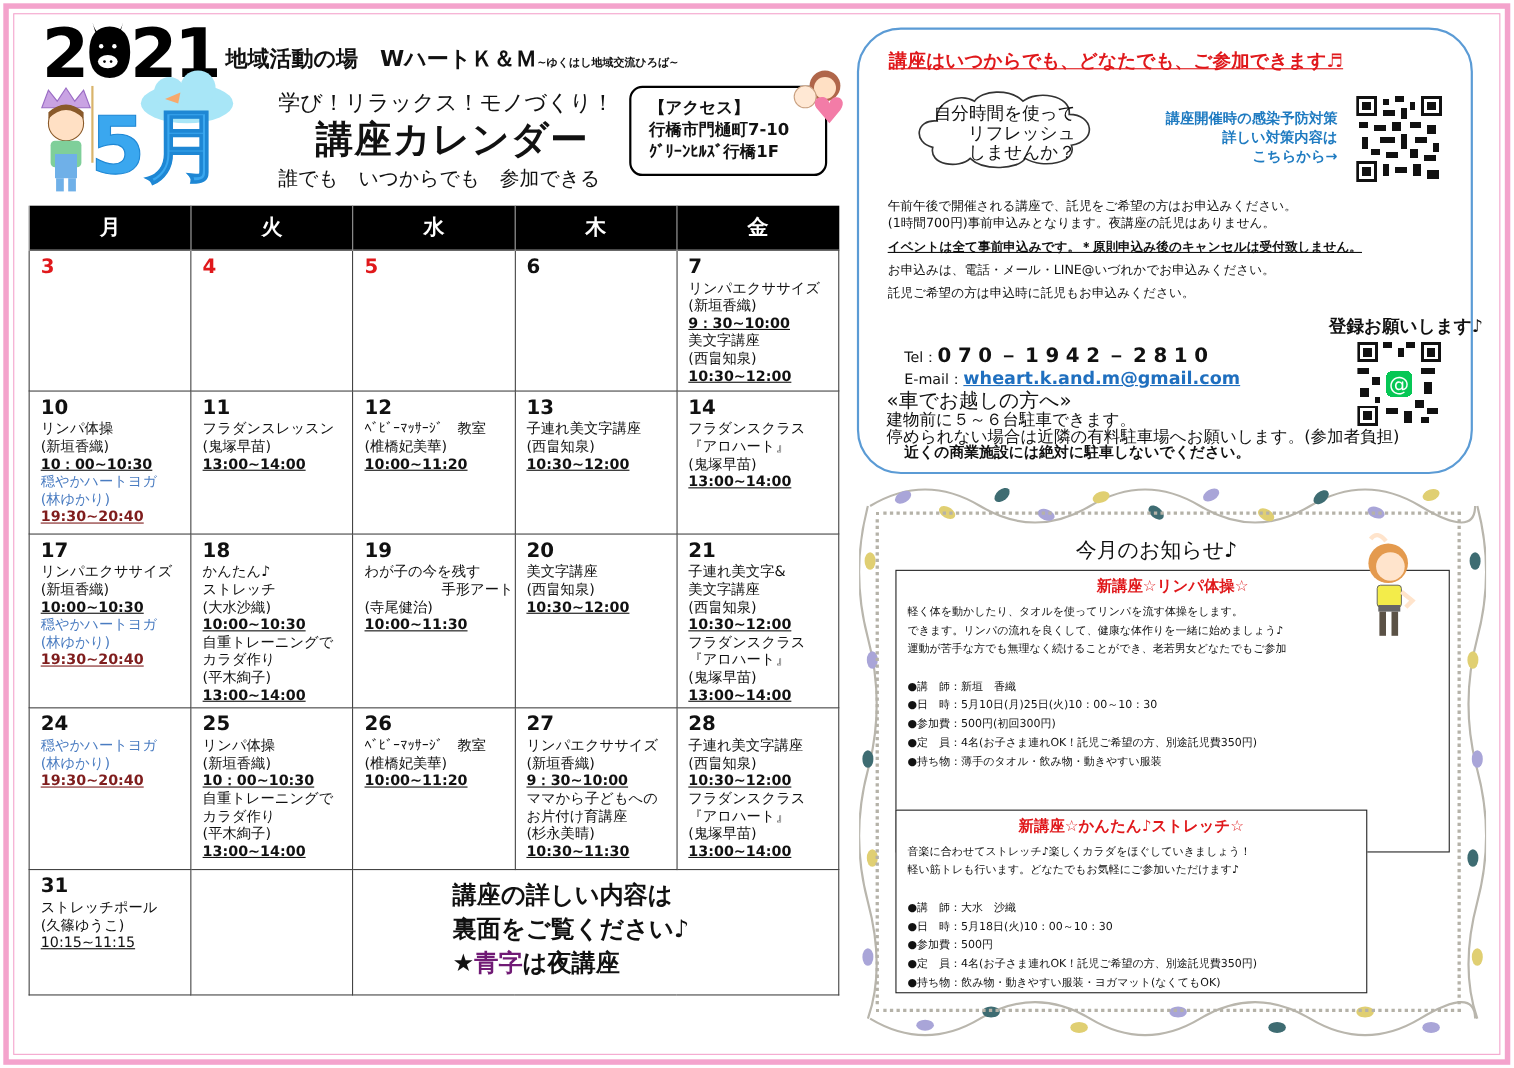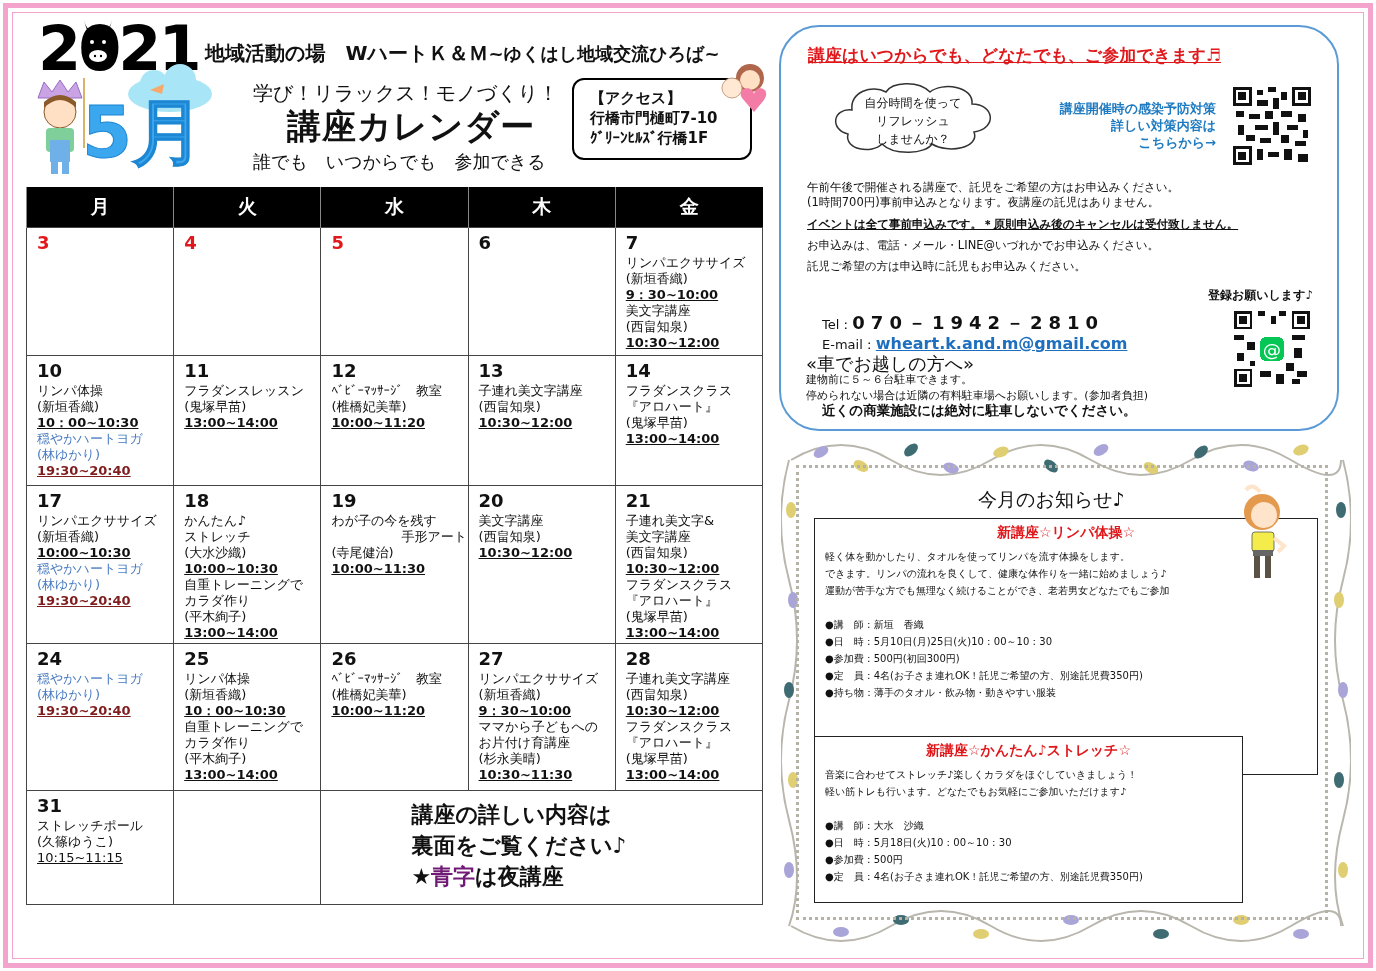--- a/index.html
+++ b/index.html
@@ -6,21 +6,21 @@
   html, body { width: 1376px; height: 971px; overflow: hidden; background: #fff; }
   body { font-family: "DejaVu Sans", "Liberation Sans", sans-serif; color: #111; position: relative; }
 
   .page-border { position: absolute; left: 3px; top: 3px; width: 1370px; height: 965px; border: 5px solid #f4a3cc; }
   .page-border-inner { position: absolute; left: 12px; top: 12px; width: 1352px; height: 947px; border: 1px solid #f4a3cc; }
 
   
   .year { position: absolute; left: 38px; top: 18px; font-family: "DejaVu Sans", sans-serif; font-weight: 900; font-size: 62px; letter-spacing: -3px; color: #000; line-height: 1; }
   .cow { position: absolute; left: 80px; top: 16px; width: 36px; height: 54px; }
   .org-line { position: absolute; left: 205px; top: 40px; font-size: 20px; font-weight: bold; white-space: nowrap; }
-  .org-line .sub { font-size: 18px; font-weight: bold; }
+  .org-line .sub { font-size: 10px; font-weight: bold; }
   .month { position: absolute; left: 82px; top: 96px; font-size: 72px; font-weight: 900; color: #3aa7ef; line-height: 1; -webkit-text-stroke: 1px #1e87d4; }
   .kid { position: absolute; left: 30px; top: 78px; width: 60px; height: 100px; }
   .cloud-deco { position: absolute; left: 110px; top: 60px; width: 110px; height: 55px; }
   .tagline { position: absolute; left: 253px; top: 80px; font-size: 20px; white-space: nowrap; }
   .cal-title { position: absolute; left: 287px; top: 104px; font-size: 34px; font-weight: 900; white-space: nowrap; letter-spacing: 1px; }
   .anyone { position: absolute; left: 253px; top: 150px; font-size: 18px; white-space: nowrap; word-spacing: 6px; }
   .access-box { position: absolute; left: 572px; top: 78px; width: 180px; height: 82px; border: 2px solid #000; border-radius: 12px; background: #fff; padding: 8px 0 0 16px; font-weight: bold; }
   .access-box div { font-size: 15px; line-height: 20px; white-space: nowrap; }
   .mother { position: absolute; left: 712px; top: 58px; width: 60px; height: 56px; }
 
@@ -41,36 +41,36 @@
   .ev.night .ev-time { color: #7f1d1d; }
   .indent { padding-left: 40px; }
   .note-cell { position: relative; }
   .note-block { position: absolute; left: 90px; top: 8px; font-size: 22px; font-weight: 900; line-height: 31px; white-space: nowrap; }
   .note-block .blue { color: #701a75; }
 
   
   .info-box { position: absolute; left: 779px; top: 25px; width: 560px; height: 406px; border: 2px solid #5b9bd5; border-radius: 40px; }
   .info-headline { position: absolute; left: 808px; top: 44px; font-size: 17px; font-weight: bold; color: #e0181b; text-decoration: underline; white-space: nowrap; }
   .thought-cloud { position: absolute; left: 822px; top: 80px; width: 182px; height: 76px; }
-  .thought-text { position: absolute; left: 848px; top: 94px; width: 130px; text-align: center; font-size: 12px; line-height: 18px; }
+  .thought-text { position: absolute; left: 848px; top: 94px; width: 130px; text-align: right; font-size: 16px; line-height: 18px; }
   .covid-text { position: absolute; left: 1010px; top: 100px; width: 206px; text-align: right; font-size: 13px; font-weight: bold; color: #1f7bc1; line-height: 17px; }
   .qr { position: absolute; background: #fff; }
   .qr1 { left: 1233px; top: 86px; width: 78px; height: 80px; }
   .qr2 { left: 1234px; top: 310px; width: 76px; height: 78px; }
   .info-lines { position: absolute; left: 807px; top: 180px; font-size: 11.5px; line-height: 21px; }
   .info-lines .l { white-space: nowrap; }
   .info-lines .l.tight { line-height: 15px; }
   .info-lines .l.emph { font-weight: bold; text-decoration: underline; }
-  .line-reg { position: absolute; left: 1208px; top: 287px; font-size: 12px; font-weight: bold; white-space: nowrap; }
+  .line-reg { position: absolute; left: 1208px; top: 287px; font-size: 16px; font-weight: bold; white-space: nowrap; }
   .tel { position: absolute; left: 822px; top: 311px; font-size: 13px; white-space: nowrap; }
   .tel .num { font-size: 18px; font-weight: bold; letter-spacing: 6px; }
   .email { position: absolute; left: 822px; top: 334px; font-size: 13px; white-space: nowrap; }
   .email a { font-size: 16px; font-weight: bold; color: #1f6fbf; text-decoration: underline; }
   .car-title { position: absolute; left: 806px; top: 352px; font-size: 18px; white-space: nowrap; }
-  .car-l { position: absolute; left: 806px; font-size: 11px; white-space: nowrap; }
+  .car-l { position: absolute; left: 806px; font-size: 15px; white-space: nowrap; }
   .car-bold { position: absolute; left: 822px; top: 402px; font-size: 13.5px; font-weight: bold; white-space: nowrap; }
 
   
   .notice-frame { position: absolute; left: 781px; top: 440px; width: 570px; height: 506px; }
   .dotted-frame { position: absolute; left: 796px; top: 465px; width: 532px; height: 455px; border: 3px dotted #b5b2a8; }
   .notice-title { position: absolute; left: 978px; top: 487px; font-size: 19px; white-space: nowrap; }
   .girl { position: absolute; left: 1232px; top: 482px; width: 60px; height: 98px; }
   .notice { position: absolute; border: 1px solid #222; background: #fff; padding: 5px 10px 0 10px; }
   .notice.n1 { left: 814px; top: 518px; width: 504px; height: 257px; }
   .notice.n2 { left: 814px; top: 736px; width: 429px; height: 167px; }
@@ -534,14 +534,15 @@
 <div class="notice n2">
   <div class="notice-head">新講座☆かんたん♪ストレッチ☆</div>
   <div class="notice-body">
     <div class="p">音楽に合わせてストレッチ♪楽しくカラダをほぐしていきましょう！</div>
     <div class="p">軽い筋トレも行います。どなたでもお気軽にご参加いただけます♪</div>
     <div class="gap"></div>
     <div class="p">●講　師：大水　沙織</div>
     <div class="p">●日　時：5月18日(火)10：00～10：30</div>
     <div class="p">●参加費：500円</div>
     <div class="p">●定　員：4名(お子さま連れOK！託児ご希望の方、別途託児費350円)</div>
+    <div class="p">●持ち物：飲み物・動きやすい服装・ヨガマット(なくてもOK)</div>
   </div>
 </div>
 
 </body></html>

